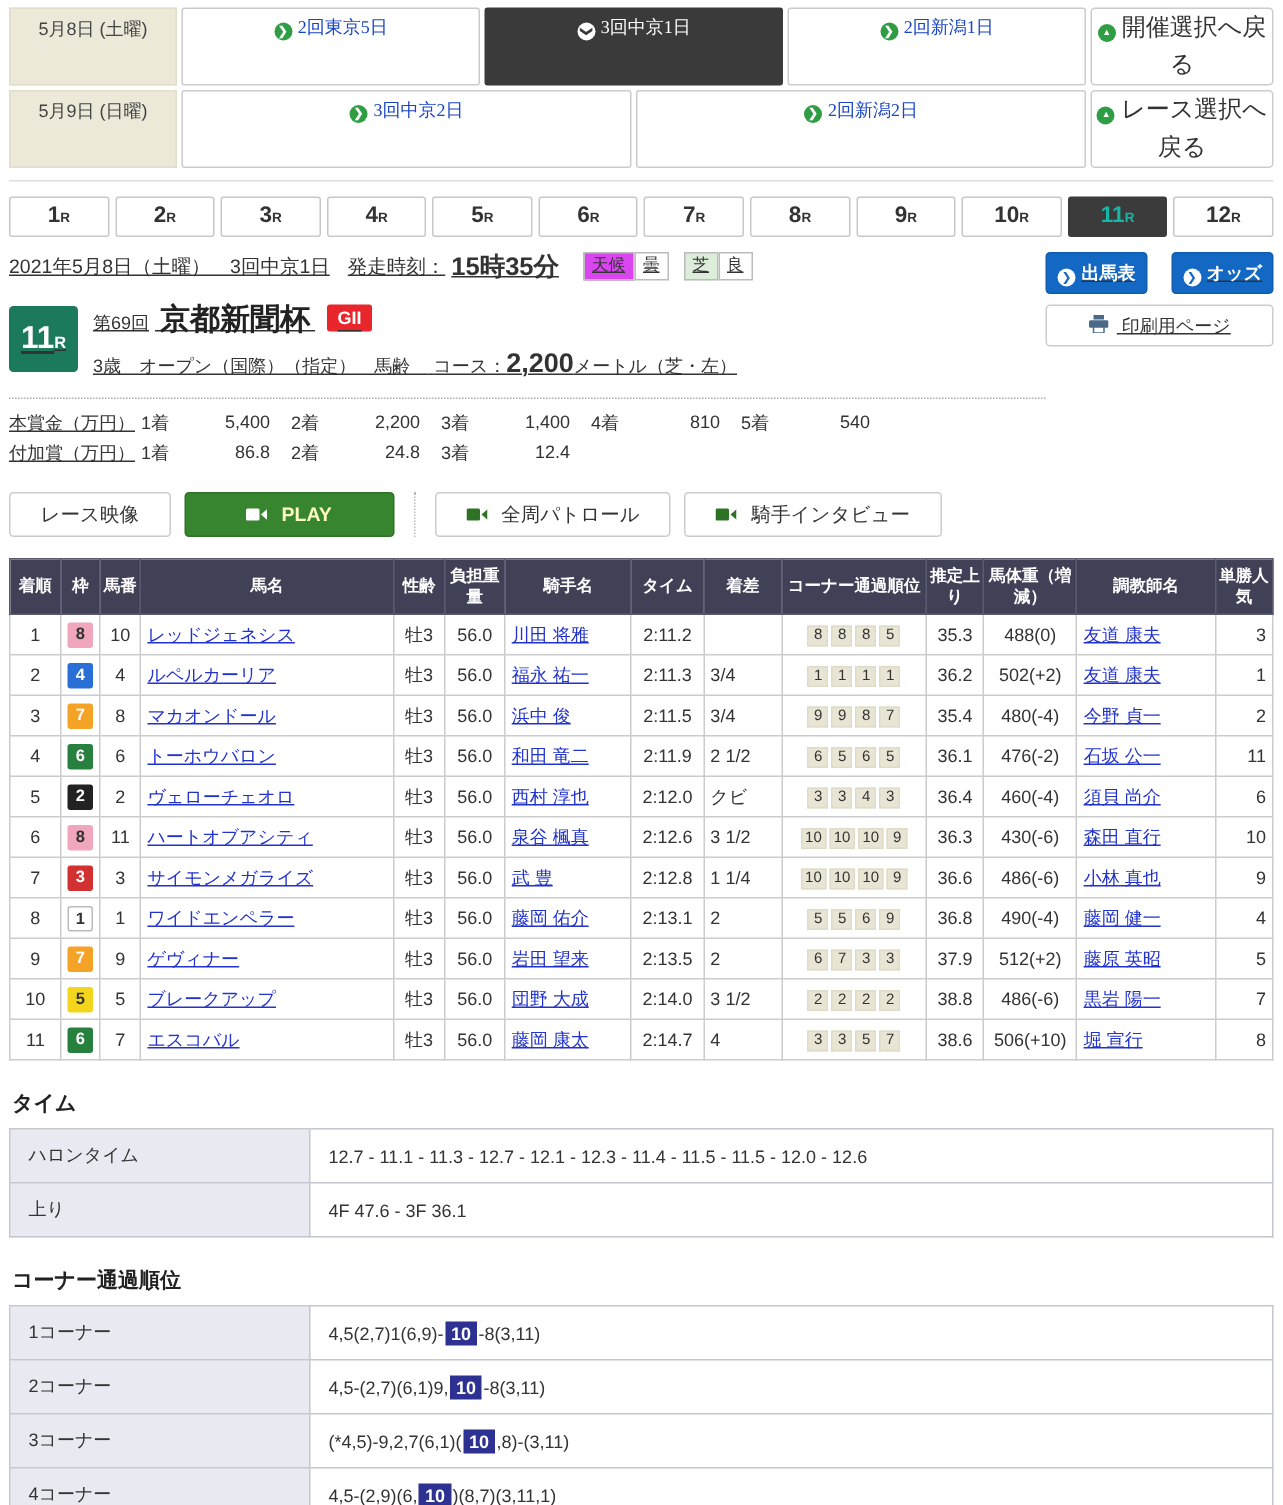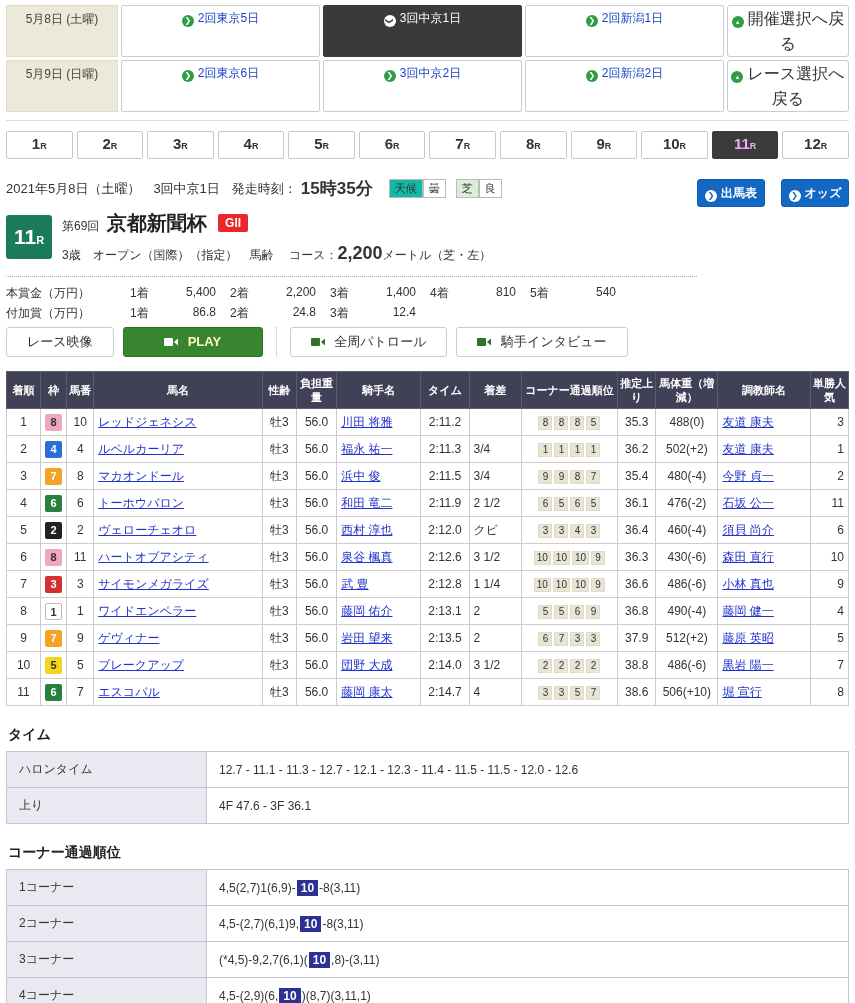--- a/index.html
+++ b/index.html
@@ -10,21 +10,21 @@
     font-size: 12px; color: #333;
   }
   .page { padding: 5px 6px 10px 6px; }
 
   
   .nav-row { display: flex; gap: 3px; margin-bottom: 3px; align-items: stretch; }
   .nav-date {
     width: 112px; background:#ece9d8; border:1px solid #e0ddc9;
     text-align:center; font-size:12px; color:#444; line-height:27px; flex:none;
   }
-  .nav-links { flex:1; display:flex; gap:3px; }
+  .nav-links { flex:1; display:flex; gap:3px;font-family:Liberation Serif, serif; }
   .nav-link {
     flex:1; background:#fff; border:1px solid #ccc; border-radius:2px;
     color:#1a45c4; font-size:12px; text-align:center; line-height:25px; cursor:pointer;
   }
   .nav-link.active { background:#3a3a3a; border-color:#3a3a3a; color:#fff; }
   .nav-back {
     width:122px; flex:none; background:#fff; border:1px solid #ccc; border-radius:3px;
     font-size:16px; color:#333; text-align:center; line-height:25px; cursor:pointer;
   }
   .cir {
@@ -43,68 +43,68 @@
   .race-tabs {
     display:flex; gap:4px; border-top:1px solid #ddd; margin-top:8px; padding-top:10px;
     margin-bottom: 4px;
   }
   .race-tab {
     flex:1; background:#fff; border:1px solid #c8c8c8; border-radius:2px;
     text-align:center; font-weight:bold; font-size:15px; line-height:24px;
     color:#333; cursor:pointer;
   }
   .race-tab .r { font-size:9px; }
-  .race-tab.active { background:#3b3b3b; color:#f0abfc; border-color:#3b3b3b; }
+  .race-tab.active { background:#3b3b3b; color:#14b8a6; border-color:#3b3b3b; }
 
   
-  .race-area { display:flex; margin-top:18px; }
+  .race-area { display:flex; margin-top:8px;text-decoration:underline; }
   .race-left { flex:1; min-width:0; }
   .race-right { width:152px; flex:none; display:flex; flex-direction:column; gap:7px; padding-top:2px; }
   .blue-btn-row { display:flex; gap:16px; }
   .btn-blue {
     flex:1; background:#1368c4; color:#fff; border-radius:3px; border:1px solid #0f5cb0;
     font-size:12px; font-weight:bold; text-align:center; line-height:26px; cursor:pointer;
   }
   .btn-white {
     background:#fff; border:1px solid #ccc; border-radius:3px; color:#333;
     font-size:12px; text-align:center; line-height:26px; cursor:pointer;
   }
   .date-line { font-size:13px; color:#333; display:flex; align-items:center; gap:4px; }
   .start-time { font-size:17px; font-weight:bold; }
   .wbox { display:inline-flex; margin-left:12px; font-size:11px; }
   .wbox span { border:1px solid #bbb; padding:1px 5px; line-height:15px; }
-  .wlabel-sky { background:#14b8a6; border-right:none; }
+  .wlabel-sky { background:#d946ef; border-right:none; }
   .wlabel-grass { background:#dcedda; border-right:none; }
   .wval { background:#fff; }
 
   .title-row { display:flex; align-items:center; margin-top:10px; gap:10px; }
   .rno-badge {
     width:46px; height:44px; background:#1b7a5c; color:#fff; border-radius:3px;
     display:flex; align-items:center; justify-content:center;
     font-weight:bold; font-size:21px; flex:none;
   }
   .rno-badge .r { font-size:11px; margin-top:6px; }
   .title-block .edition { font-size:12px; color:#333; margin-right:4px; }
   .title-block .rname { font-size:20px; font-weight:bold; color:#222; }
   .grade-badge {
     background:#e8262c; color:#fff; font-weight:bold; font-size:12px;
     padding:2px 7px; border-radius:2px; margin-left:8px; vertical-align:3px;
   }
   .cond-line { margin-top:6px; font-size:12px; color:#333; }
   .course-val { font-size:18px; font-weight:bold; }
 
   .prize-block { border-top:1px dotted #aaa; margin-top:12px; padding-top:8px; font-size:12px; }
-  .prize-row { display:flex; margin-bottom:3px;gap:36px; }
+  .prize-row { display:flex; margin-bottom:3px; }
   .prize-label { width:88px; flex:none; }
   .prize-pair { display:inline-flex; }
   .prize-place { width:34px; text-align:left; }
   .prize-amt { width:52px; text-align:right; margin-right:14px; }
 
   
-  .video-row { display:flex; align-items:center; gap:9px; margin-top:2px; }
+  .video-row { display:flex; align-items:center; gap:9px; margin-top:14px; }
   .v-btn {
     border:1px solid #ccc; border-radius:3px; background:#fff; color:#333;
     font-size:13px; line-height:28px; text-align:center; padding:0 20px; cursor:pointer;
   }
   .v-btn.play {
     background:#37852e; border-color:#2e7226; color:#fef9c3; font-weight:bold; width:140px; padding:0;
   }
   .v-sep { border-left:1px dotted #bbb; align-self:stretch; margin:0 4px; }
   .cam { display:inline-block; vertical-align:-1px; margin-right:6px; }
 
@@ -149,21 +149,20 @@
         <div class="nav-links">
           <div class="nav-link"><span class="cir"></span>2回東京5日</div>
           <div class="nav-link active"><span class="cir down white-on-dark"></span>3回中京1日</div>
           <div class="nav-link"><span class="cir"></span>2回新潟1日</div>
         </div>
         <div class="nav-back"><span class="cir up"></span>開催選択へ戻る</div>
       </div>
       <div class="nav-row">
         <div class="nav-date">5月9日 (日曜)</div>
         <div class="nav-links">
-          <div class="nav-link"><span class="cir"></span>2回東京6日</div>
           <div class="nav-link"><span class="cir"></span>3回中京2日</div>
           <div class="nav-link"><span class="cir"></span>2回新潟2日</div>
         </div>
         <div class="nav-back"><span class="cir up"></span>レース選択へ戻る</div>
       </div>
     </div>
 
   <div class="race-tabs" id="race-tabs">
       <div class="race-tab">1<span class="r">R</span></div>
       <div class="race-tab">2<span class="r">R</span></div>
@@ -247,20 +246,28 @@
               </span></span>
         </div>
       </div>
     </div>
 
     <div class="race-right">
       <div class="blue-btn-row">
         <div class="btn-blue"><span class="cir blue-inv"></span><span>出馬表</span></div>
         <div class="btn-blue"><span class="cir blue-inv"></span><span>オッズ</span></div>
       </div>
+      <div class="btn-white">
+        <svg class="cam" width="13" height="12" viewBox="0 0 13 12" fill="#4a6a8a">
+            <rect x="3" y="0" width="7" height="3"></rect>
+            <rect x="0" y="3.5" width="13" height="5" rx="1"></rect>
+            <rect x="3" y="8" width="7" height="4" fill="#fff" stroke="#4a6a8a"></rect>
+          </svg>
+        <span>印刷用ページ</span>
+      </div>
     </div>
   </div>
 
   <div class="video-row">
     <div class="v-btn">レース映像</div>
     <div class="v-btn play">
       <svg class="cam" width="14" height="10" viewBox="0 0 14 10" fill="#fff">
           <rect x="0" y="1" width="9" height="8" rx="1"></rect>
           <path d="M10 5 L14 1.5 V8.5 Z"></path>
         </svg>

